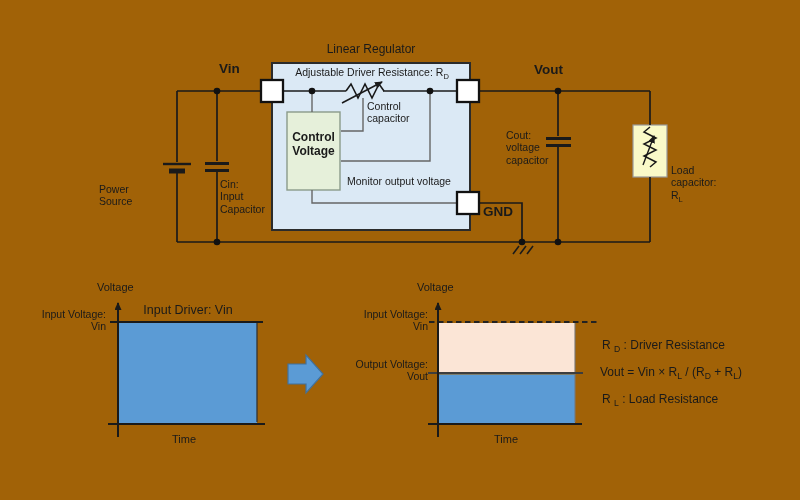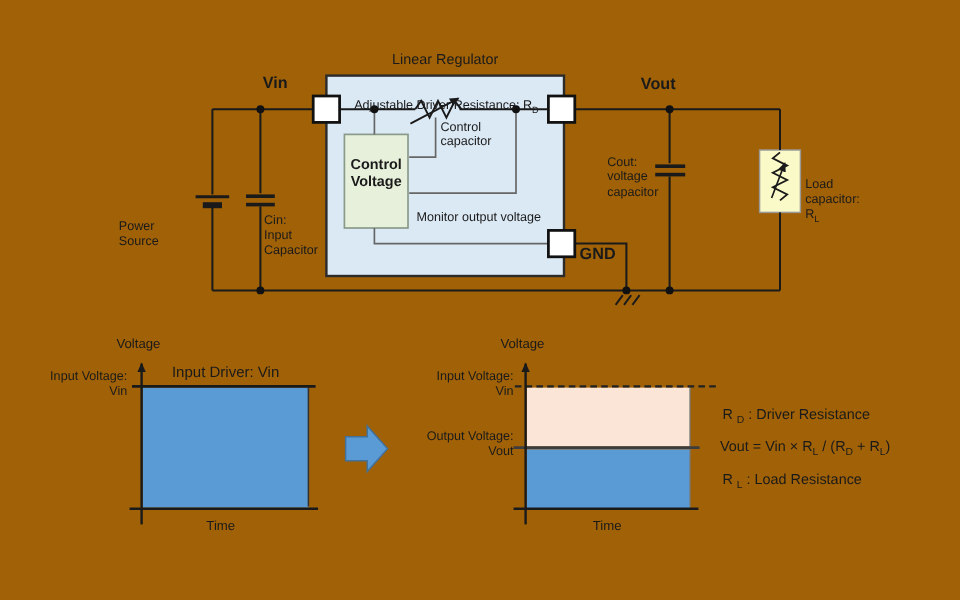--- a/index.html
+++ b/index.html
@@ -114,21 +114,21 @@
     <rect x="439" y="374.5" width="136" height="49" fill="#5B9BD5"></rect>
     <line x1="575" y1="323" x2="575" y2="422" stroke="#777777" stroke-width="1.1"></line>
     <line x1="429" y1="322" x2="600" y2="322" stroke="#222222" stroke-width="2" stroke-dasharray="5.5,3.5"></line>
     <line x1="428" y1="373" x2="583" y2="373" stroke="#3d3d3d" stroke-width="2.2"></line>
     <line x1="428" y1="424" x2="582" y2="424" stroke="#1a1a1a" stroke-width="2"></line>
     <line x1="438" y1="437" x2="438" y2="303" stroke="#1a1a1a" stroke-width="2" marker-end="url(#ah)"></line>
   </svg>
 
   <div class="lbl md ctr" style="left:272px;top:42px;width:198px;">Linear Regulator</div>
 
-  <div class="lbl sm ctr" style="left:276px;top:66px;width:192px;margin-top:16px;"><span>Adjustable Driver Resistance: R</span><sub>D</sub></div>
+  <div class="lbl sm ctr" style="left:276px;top:66px;width:192px;"><span>Adjustable Driver Resistance: R</span><sub>D</sub></div>
 
   <div class="lbl b13" style="left:219px;top:61px;">Vin</div>
   <div class="lbl b13" style="left:534px;top:62px;">Vout</div>
   <div class="lbl b13" style="left:483px;top:204px;">GND</div>
 
   <div class="lbl md bold ctr" style="left:287px;top:130px;width:53px;">
     <div>Control</div>
     <div>Voltage</div>
   </div>
 
@@ -149,21 +149,21 @@
     <div>Input</div>
     <div>Capacitor</div>
   </div>
 
   <div class="lbl sm" style="left:506px;top:129px;">
     <div>Cout:</div>
     <div>voltage</div>
     <div>capacitor</div>
   </div>
 
-  <div class="lbl sm" style="left:671px;top:148px;">
+  <div class="lbl sm" style="left:671px;top:164px;">
     <div>Load</div>
     <div>capacitor:</div>
     <div><span>R</span><sub>L</sub></div>
   </div>
 
   <div class="lbl" style="left:97px;top:281px;font-size:11px;">Voltage</div>
   <div class="lbl ctr" style="left:119px;top:303px;width:138px;font-size:12.5px;">Input Driver: Vin</div>
   <div class="lbl sm rgt" style="left:24px;top:308px;width:82px;">
     <div>Input Voltage:</div>
     <div>Vin</div>

